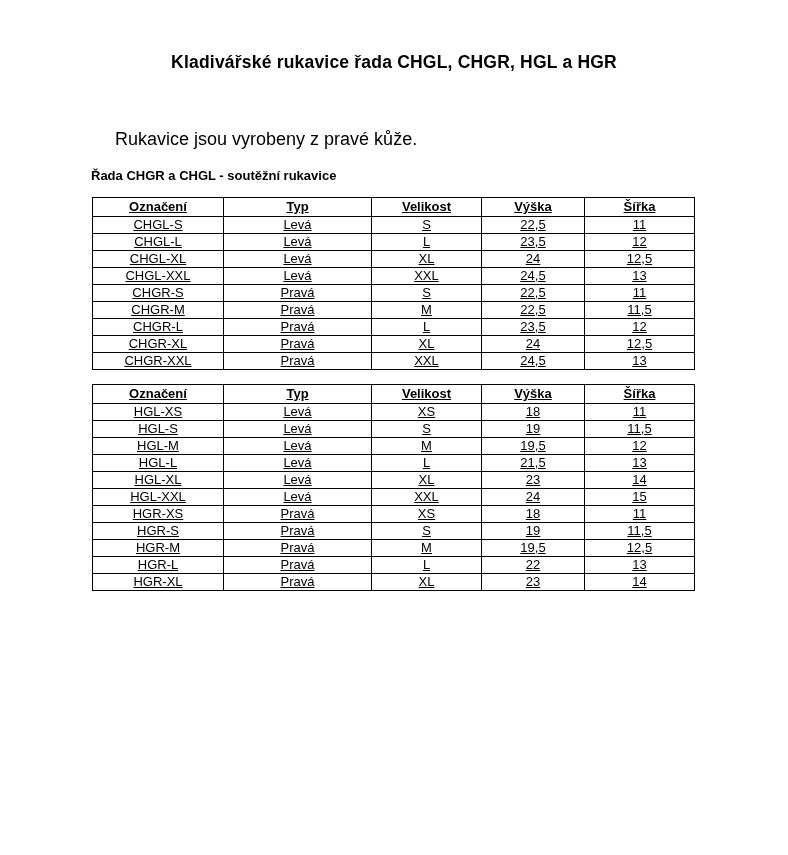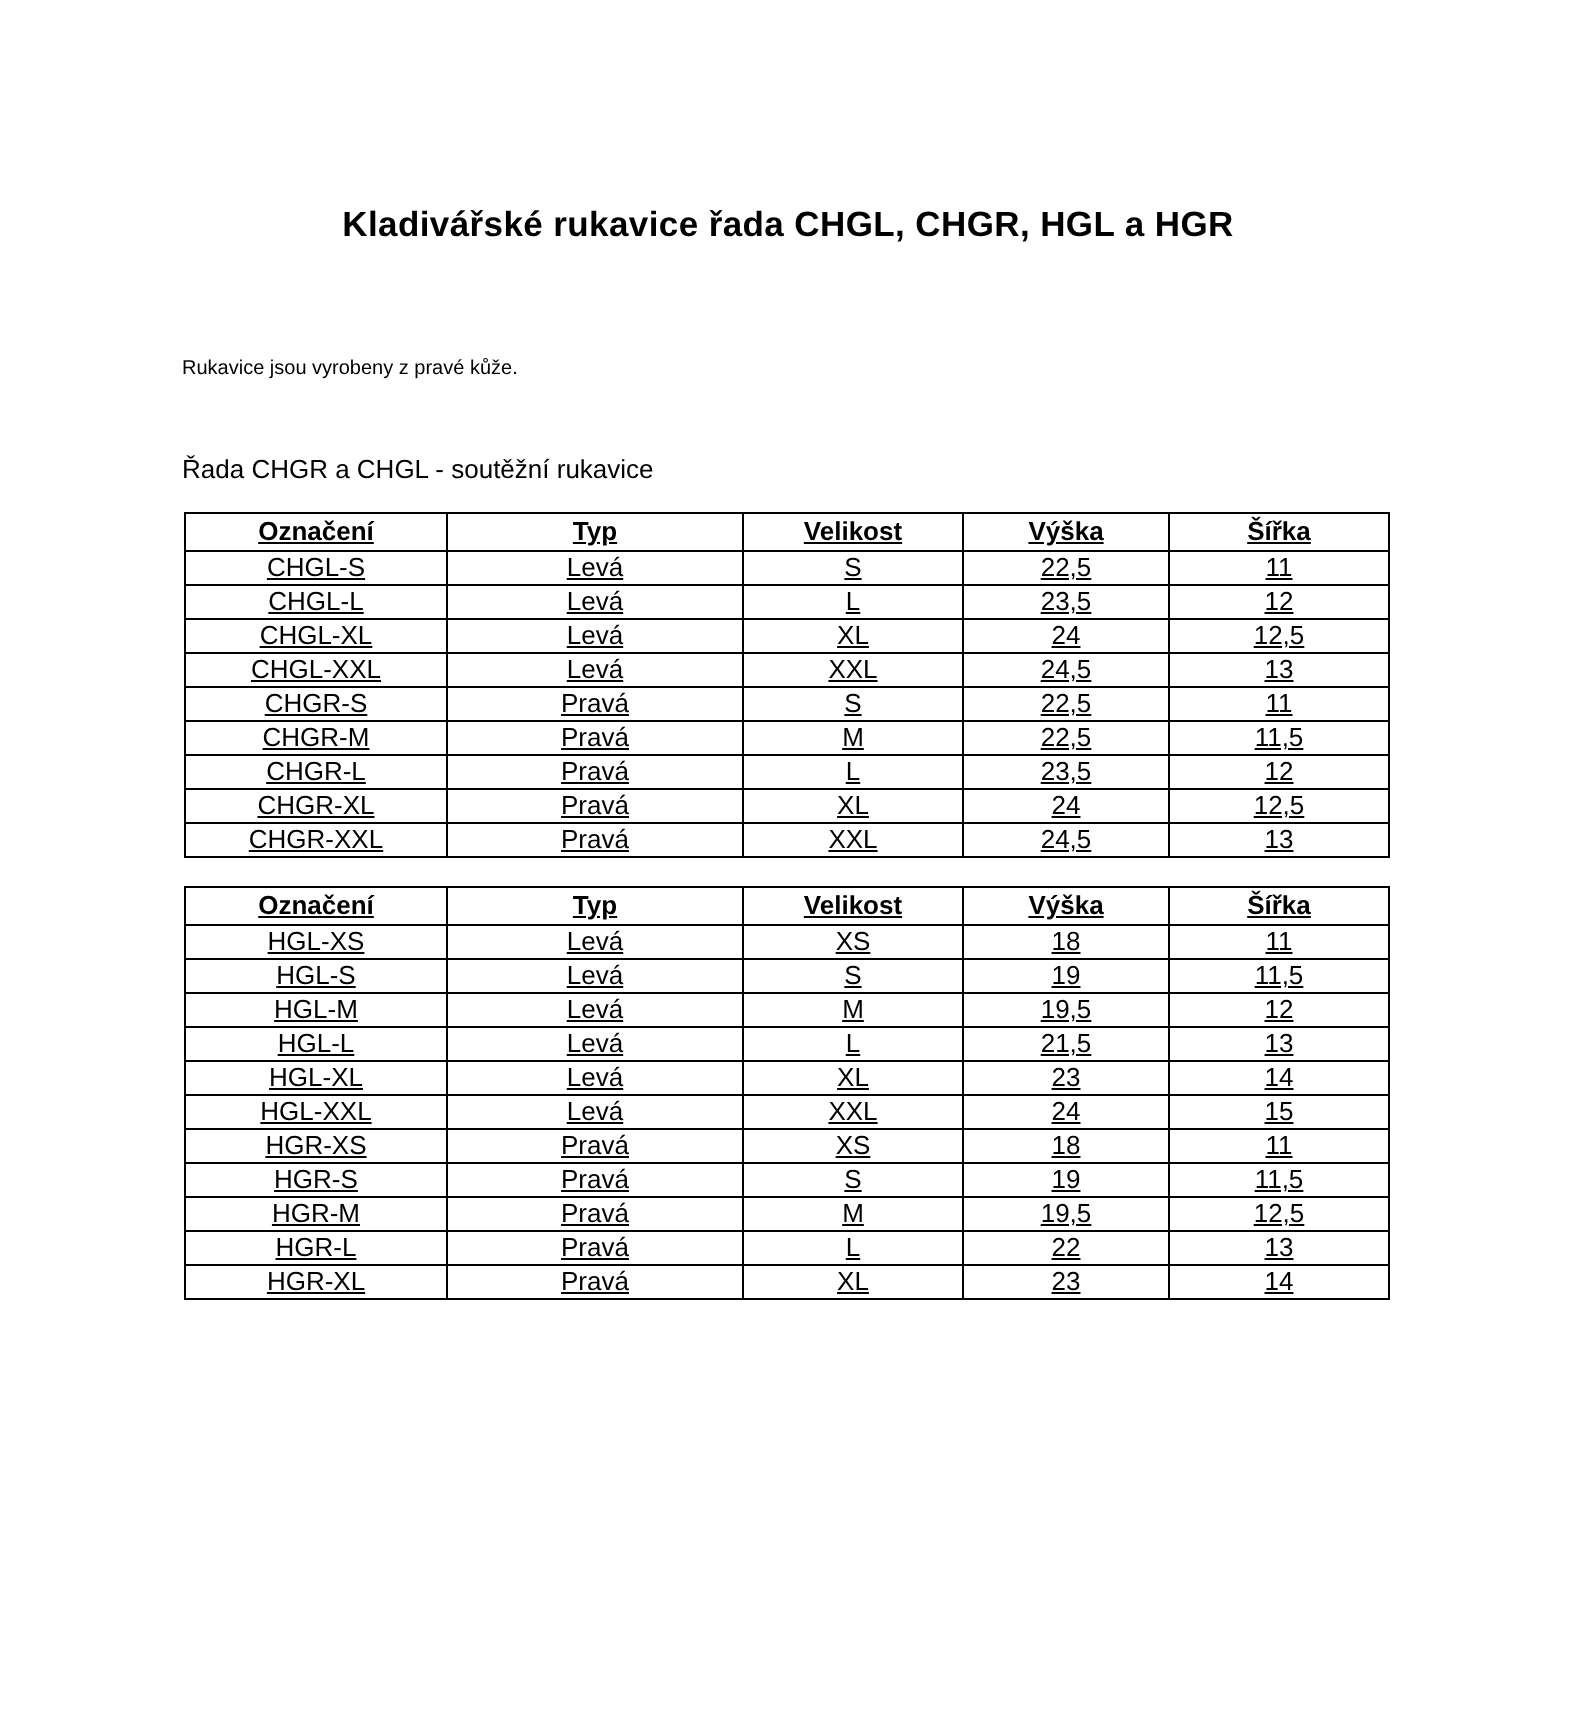--- a/index.html
+++ b/index.html
@@ -7,33 +7,34 @@
     width: 788px;
     height: 855px;
     background: #ffffff;
     color: #000000;
     font-family: "Liberation Sans", sans-serif;
     overflow: hidden;
   }
   .page { position: relative; width: 788px; height: 855px; }
   .doc-title {
     margin: 0;
-    padding-top: 102px;
+    padding-top: 52px;
     text-align: center;
     font-size: 17.5px;
     font-weight: bold;
     letter-spacing: 0.2px;
   }
   .intro {
-    margin: 56px 0 0 91px;
-    font-size: 10px;
+    margin: 56px 0 0 115px;
+    font-size: 18px;
   }
   .table-caption {
-    margin: 37px 0 0 91px;
+    margin: 18px 0 0 91px;
     font-size: 13px;
+    font-weight: bold;
   }
   .table-caption.second { margin-top: 24px; }
   table.gloves {
     border-collapse: collapse;
     margin: 14px 0 0 92px;
     table-layout: fixed;
     width: 602px;
     text-decoration: underline;
   }
   table.gloves th, table.gloves td {

